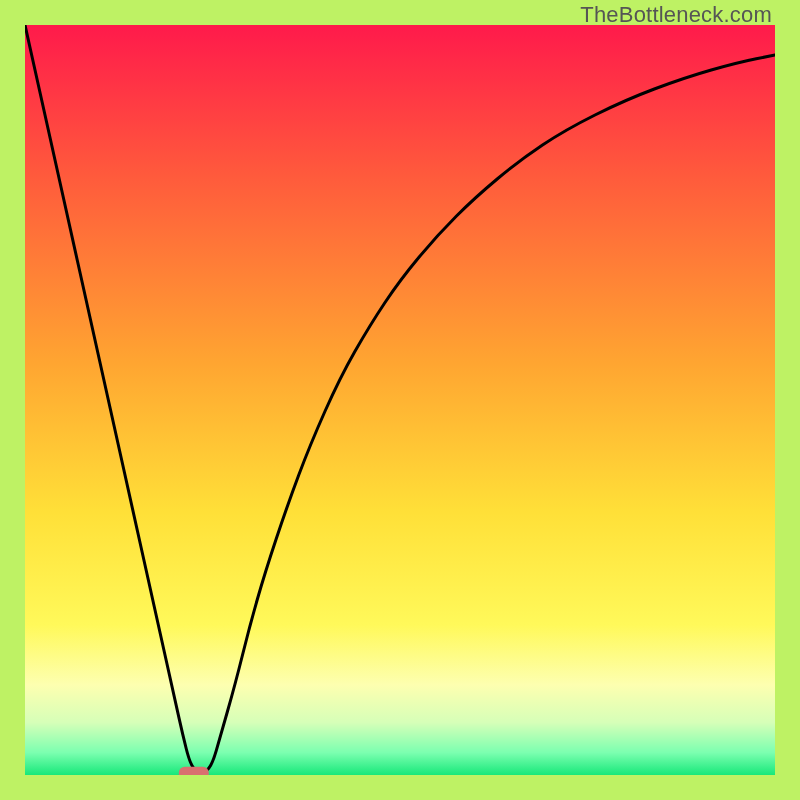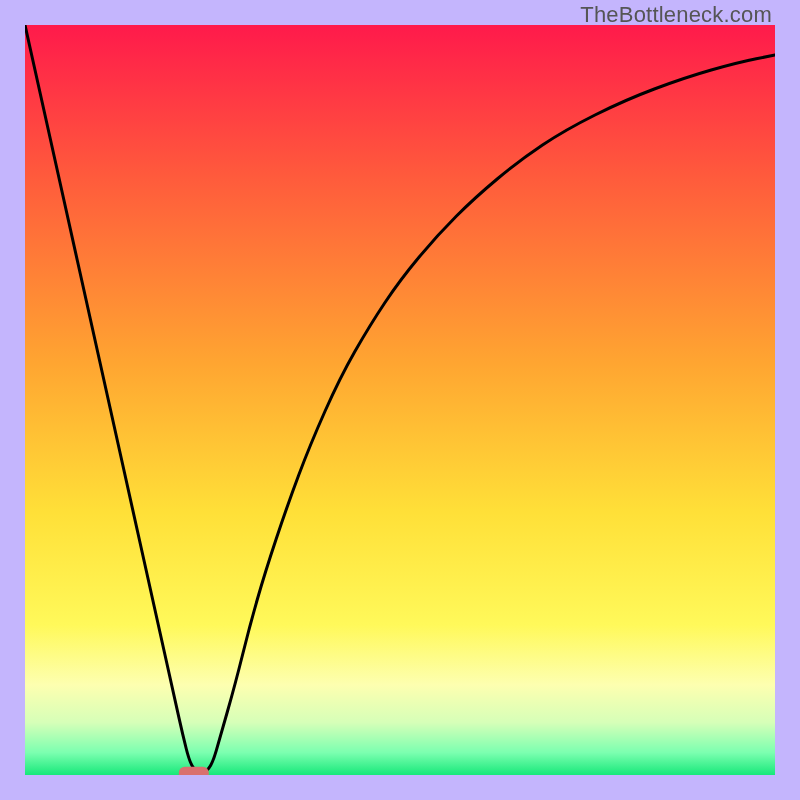--- a/index.html
+++ b/index.html
@@ -8,21 +8,21 @@
     width: 800px;
     height: 800px;
     overflow: hidden;
     background: #000;
     font-family: Arial, Helvetica, sans-serif;
   }
   .frame {
     position: absolute;
     left: 0; top: 0;
     width: 800px; height: 800px;
-    background: #c4b5fd;
+    background: #bef264;
   }
   .plot {
     position: absolute;
     left: 25px;
     top: 25px;
     width: 750px;
     height: 750px;
     overflow: hidden;
   }
   .watermark {

